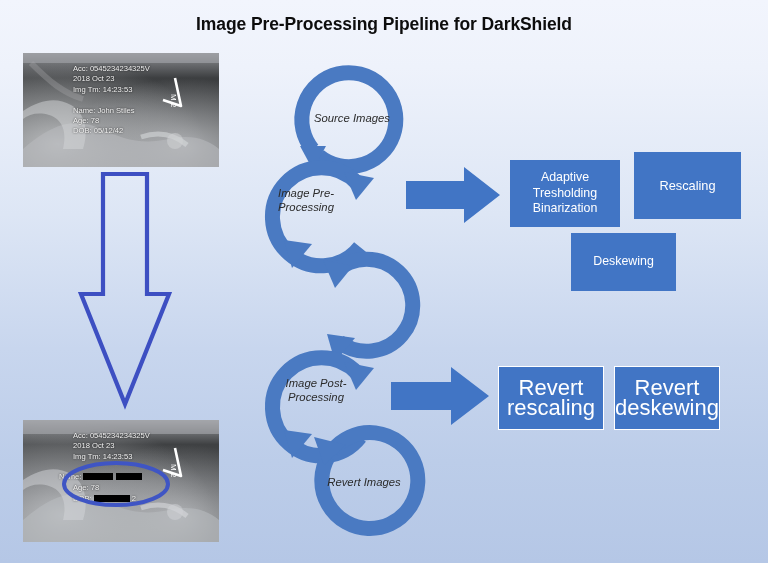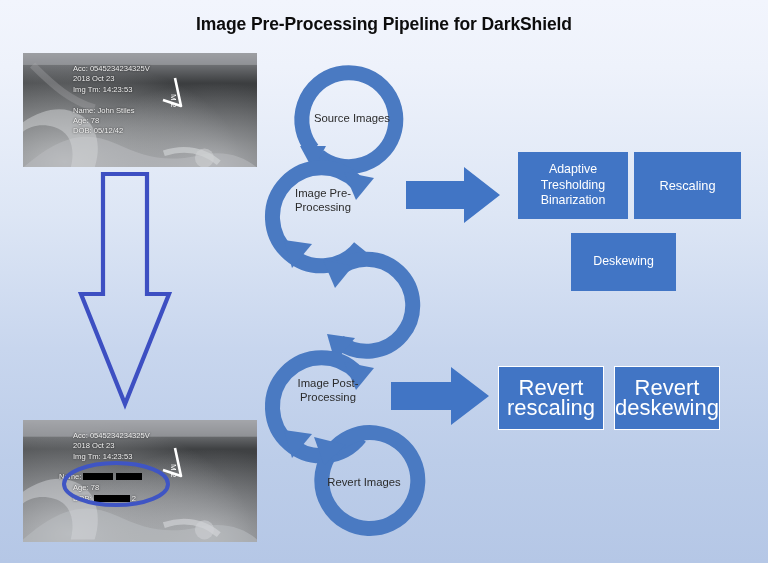--- a/index.html
+++ b/index.html
@@ -11,36 +11,36 @@
   }
   #stage{position:absolute;left:0;top:0;width:768px;height:563px;}
 
   
   .title{
     position:absolute;left:0;top:14px;width:768px;text-align:center;
     font-size:17.5px;font-weight:bold;color:#0d0d0d;letter-spacing:-.1px;
   }
 
   
-  .xray{position:absolute;background:#ec4899;overflow:hidden;padding-left:38px;}
+  .xray{position:absolute;background:#ec4899;overflow:hidden;}
   .xray .bone{position:absolute;inset:0;}
   .xray-text{
     position:absolute;color:#f2f2f2;font-size:7.6px;line-height:10.4px;
     text-shadow:0 0 2px rgba(0,0,0,.85);white-space:pre;
   }
   .blk{display:inline-block;background:#000;height:7px;vertical-align:-1px;}
 
   
   .downarrow{position:absolute;}
 
   
   .ring{position:absolute;}
   .ring-label{
     position:absolute;text-align:center;font-size:11.3px;color:#2b2b2b;
-    line-height:14px;white-space:pre-line;
+    line-height:14px;white-space:pre-line;font-style:italic;
   }
 
   
   .blockarrow{position:absolute;}
 
   
   .box{
     position:absolute;background:#4175c5;color:#ffffff;
     display:flex;align-items:center;justify-content:center;text-align:center;
     line-height:15.5px;white-space:pre-line;
@@ -148,52 +148,52 @@
     <path d="M30.5 99.5 A47 47 0 1 1 37 106" fill="none" stroke="#4a7ac2" stroke-width="15" stroke-linecap="butt"></path>
     <polygon points="18,96 44,96 31,120" fill="#4a7ac2"></polygon>
   </svg>
   <div class="ring-label" style="left:292px;top:111px;width:120px;">Source Images</div>
 
   <svg class="ring" style="left:256px;top:148px;" width="135" height="135" viewBox="0 0 135 135">
     <path d="M101 35 A49 49 0 1 0 104 99" fill="none" stroke="#4a7ac2" stroke-width="15" stroke-linecap="butt"></path>
     <polygon points="88,24 118,30 100,52" fill="#4a7ac2"></polygon>
     <polygon points="28,92 56,96 36,120" fill="#4a7ac2"></polygon>
   </svg>
-  <div class="ring-label" style="left:263px;top:186px;width:120px;">Image Pre-
+  <div class="ring-label" style="left:246px;top:186px;width:120px;">Image Pre-
 Processing</div>
 
   <svg class="ring" style="left:305px;top:242px;" width="128" height="128" viewBox="0 0 128 128">
     <path d="M30 30 A46 46 0 1 1 34 100" fill="none" stroke="#4a7ac2" stroke-width="15" stroke-linecap="butt"></path>
     <polygon points="18,18 48,24 30,46" fill="#4a7ac2"></polygon>
     <polygon points="22,92 50,96 30,120" fill="#4a7ac2"></polygon>
   </svg>
 
   <svg class="ring" style="left:256px;top:338px;" width="135" height="135" viewBox="0 0 135 135">
     <path d="M101 35 A49 49 0 1 0 104 99" fill="none" stroke="#4a7ac2" stroke-width="15" stroke-linecap="butt"></path>
     <polygon points="88,24 118,30 100,52" fill="#4a7ac2"></polygon>
     <polygon points="28,92 56,96 36,120" fill="#4a7ac2"></polygon>
   </svg>
-  <div class="ring-label" style="left:268px;top:376px;width:120px;">Image Post-
+  <div class="ring-label" style="left:256px;top:376px;width:120px;">Image Post-
 Processing</div>
 
   <svg class="ring" style="left:298px;top:425px;" width="130" height="128" viewBox="0 0 130 128">
     <path d="M34 26 A48 48 0 1 1 30 32" fill="none" stroke="#4a7ac2" stroke-width="15" stroke-linecap="butt"></path>
     <polygon points="16,12 48,20 26,40" fill="#4a7ac2"></polygon>
   </svg>
   <div class="ring-label" style="left:303px;top:475px;width:122px;">Revert Images</div>
 
   <svg class="blockarrow" style="left:406px;top:165px;" width="96" height="60" viewBox="0 0 96 60">
     <path d="M0 16 L58 16 L58 2 L94 30 L58 58 L58 44 L0 44 Z" fill="#4175c5"></path>
   </svg>
 
   <svg class="blockarrow" style="left:391px;top:365px;" width="100" height="62" viewBox="0 0 100 62">
     <path d="M0 17 L60 17 L60 2 L98 31 L60 60 L60 45 L0 45 Z" fill="#4175c5"></path>
   </svg>
 
-  <div class="box b1" style="left:510px;top:152px;width:110px;height:67px;margin-left:8px;">Adaptive
+  <div class="box b1" style="left:510px;top:160px;width:110px;height:67px;">Adaptive
 Tresholding
 Binarization</div>
 
   <div class="box b2" style="left:634px;top:152px;width:107px;height:67px;">Rescaling</div>
 
   <div class="box b3" style="left:571px;top:233px;width:105px;height:58px;">Deskewing</div>
 
   <div class="box rev" style="left:498px;top:366px;width:104px;height:62px;">Revert
 rescaling</div>
 

